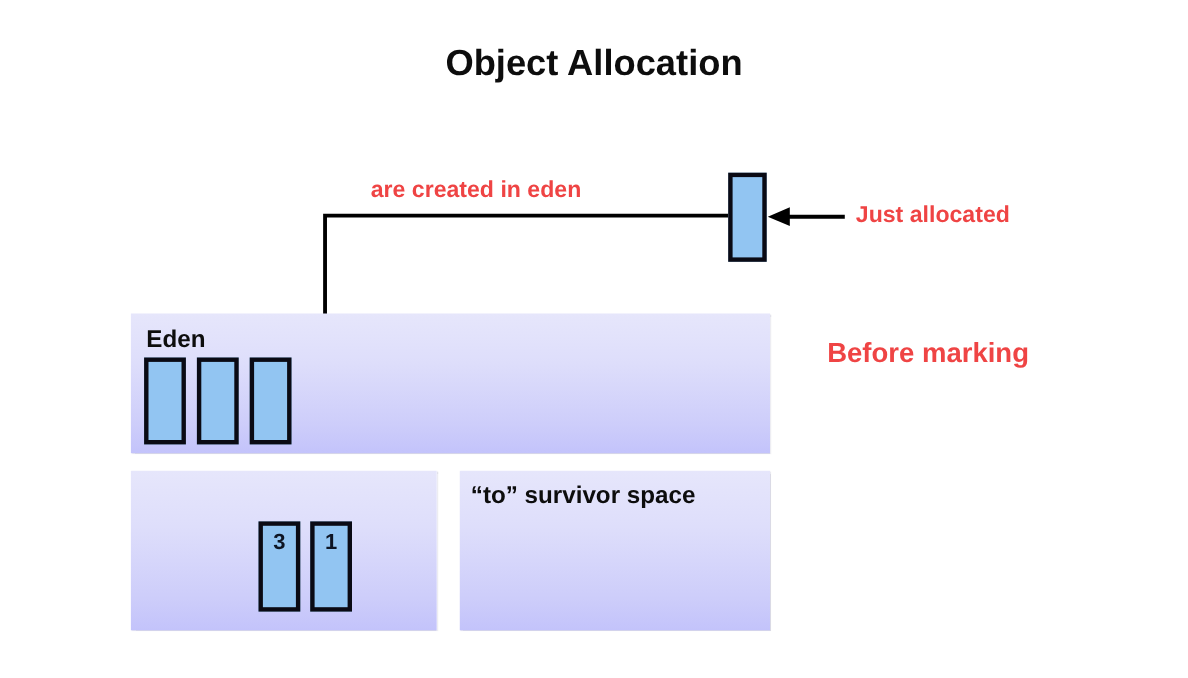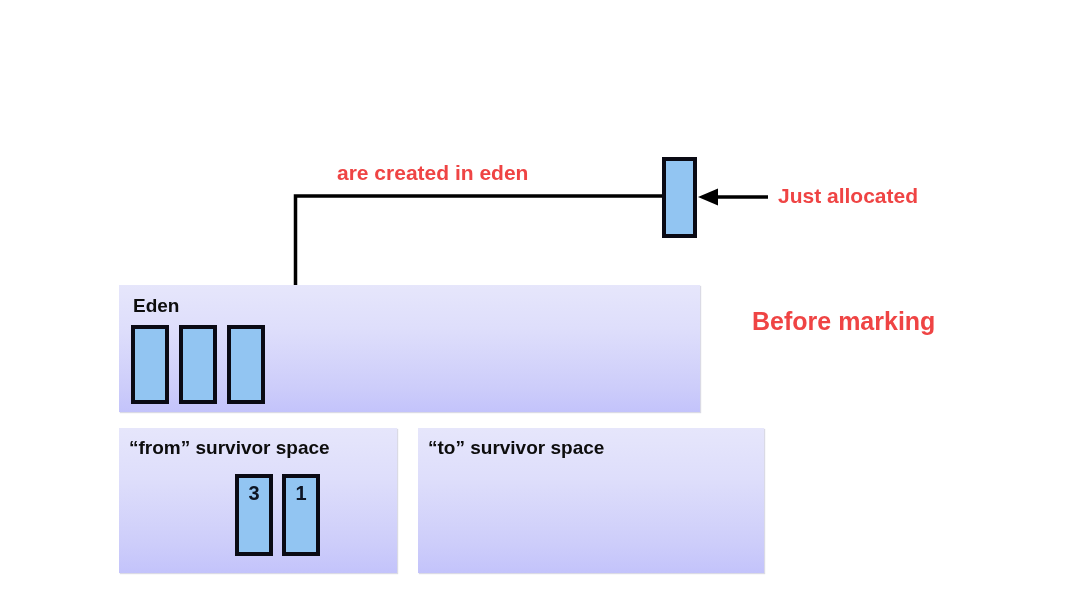--- a/index.html
+++ b/index.html
@@ -50,30 +50,29 @@
   }
   #from-survivor-region {
     left: 119px;
     top: 428px;
     width: 278px;
     height: 145px;
   }
   #to-survivor-region {
     left: 418px;
     top: 428px;
-    width: 334px;
+    width: 282px;
     height: 145px;
-    padding-left: 12px;
   }
 
   .region-label {
     position: absolute;
     left: 14px;
     top: 10px;
-    font-size: 19px;
+    font-size: 22px;
     font-weight: bold;
     white-space: nowrap;
     color: #0d0d0d;
   }
   #from-survivor-region .region-label,
   #to-survivor-region .region-label {
     left: 10px;
     top: 9px;
   }
 
@@ -154,20 +153,21 @@
     left: 752px;
     top: 307px;
     font-size: 25px;
   }
 </style>
 </head>
 <body>
 
 <div class="stage">
 
+  <div class="title">Object Allocation</div>
 
   <svg class="svg-layer" viewBox="0 0 1080 616" xmlns="http://www.w3.org/2000/svg">
 
     <g>
       <path d="M 662 196 L 295.5 196 L 295.5 344" fill="none" stroke="#000000" stroke-width="3.5" stroke-linecap="butt" stroke-linejoin="miter"></path>
 
       <polygon points="295.5,359 287,339 304,339" fill="#000000"></polygon>
     </g>
 
     <g>
@@ -194,21 +194,20 @@
     </div>
     <div class="obj-block eden-obj" id="eden-obj-2">
       <span class="obj-num"></span>
     </div>
     <div class="obj-block eden-obj" id="eden-obj-3">
       <span class="obj-num"></span>
     </div>
   </div>
 
   <div class="region" id="from-survivor-region">
-    <div class="region-label">“from” survivor  space</div>
 
     <div class="obj-block surv-obj" id="surv-obj-3">
       <span class="obj-num">3</span>
     </div>
     <div class="obj-block surv-obj" id="surv-obj-1">
       <span class="obj-num">1</span>
     </div>
   </div>
 
   <div class="region" id="to-survivor-region">

